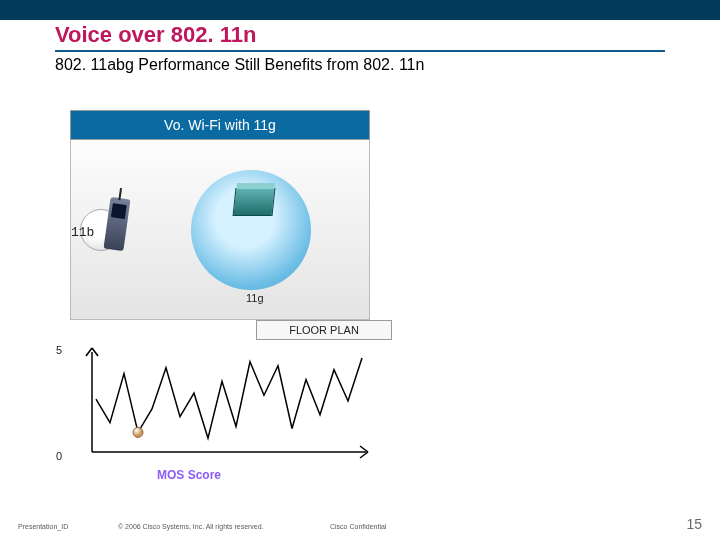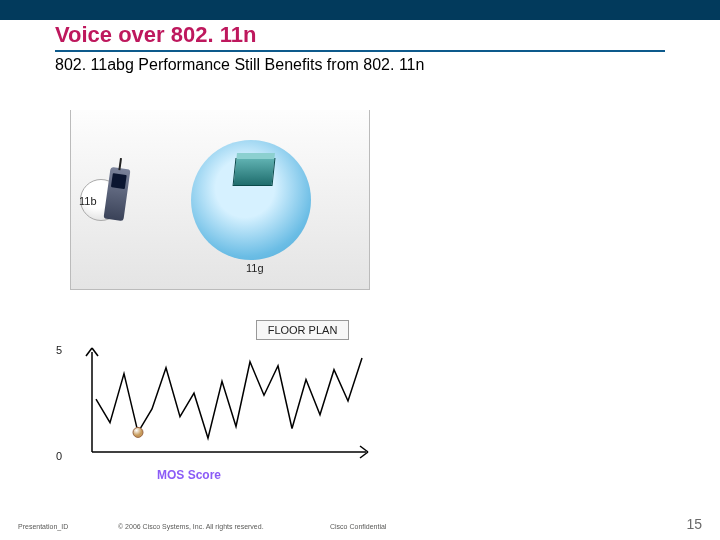--- a/index.html
+++ b/index.html
@@ -10,43 +10,44 @@
 .subtitle{position:absolute;top:56px;left:55px;font-size:16px;font-weight:normal;color:#000;}
 .panel{position:absolute;top:110px;left:70px;width:300px;}
 .panel-header{background:#0a6aa1;color:#fff;font-size:14px;text-align:center;padding:6px 0;border:1px solid #999;}
 .panel-body{height:180px;background:linear-gradient(to bottom,#fdfdfd 0%,#e4e4e4 100%);border:1px solid #bbb;border-top:none;position:relative;}
 .circle-11g{position:absolute;left:120px;top:30px;width:120px;height:120px;border-radius:50%;background:radial-gradient(circle at 45% 40%,#d6f1ff 30%,#6bbde5 70%,#4aa4d2 100%);}
 .ap-label{position:absolute;left:177px;top:36px;font-size:10px;color:#222;margin-top:7px;}
 .ap-box{position:absolute;left:163px;top:48px;width:40px;height:28px;background:linear-gradient(to bottom,#5fb1b1 0%,#1f6d6d 100%);transform:skewX(-6deg);border:1px solid #0a4a4a;}
 .ap-box::before{content:"";position:absolute;top:-6px;left:0;width:100%;height:6px;background:#8cd0d0;transform-origin:bottom;transform:skewX(0deg);}
 .label-11g{position:absolute;left:175px;top:152px;font-size:11px;color:#222;}
 .phone-circle{position:absolute;left:9px;top:69px;width:42px;height:42px;border-radius:50%;background:radial-gradient(circle at 40% 35%,#fff 40%,#cfcfcf 100%);border:1px solid #aaa;}
-.label-11b{position:absolute;left:8px;top:85px;font-size:11px;color:#222;}
+.label-11b{position:absolute;left:0;top:85px;font-size:13px;color:#222;font-family:Liberation Mono, monospace;}
 .phone{position:absolute;left:36px;top:58px;width:20px;height:52px;background:linear-gradient(to bottom,#7a829a 0%,#3a4258 100%);border-radius:3px;transform:rotate(8deg);}
 .phone::before{content:"";position:absolute;top:6px;left:3px;width:14px;height:14px;background:#0a1530;border-radius:1px;}
 .phone::after{content:"";position:absolute;top:-10px;left:8px;width:2px;height:12px;background:#222;}
-.floorplan{position:absolute;top:320px;left:256px;width:93px;background:#f7f7f7;border:1px solid #999;font-size:11px;text-align:center;padding:3px 0;color:#222;}
+.floorplan{position:absolute;top:320px;left:256px;width:136px;background:#f7f7f7;border:1px solid #999;font-size:11px;text-align:center;padding:3px 0;color:#222;}
 .chart{position:absolute;top:344px;left:70px;width:300px;height:116px;}
 .ylabel5{position:absolute;left:56px;top:344px;font-size:11px;color:#222;}
 .ylabel0{position:absolute;left:56px;top:450px;font-size:11px;color:#222;}
 .xlabel{position:absolute;left:157px;top:468px;font-size:12px;color:#8b5cf6;font-weight:bold;}
 .footer-id{position:absolute;bottom:10px;left:18px;font-size:7px;color:#5a5a58;}
 .footer-copy{position:absolute;bottom:10px;left:118px;font-size:7px;color:#5a5a58;}
 .footer-conf{position:absolute;bottom:10px;left:330px;font-size:7px;color:#5a5a58;}
 .pagenum{position:absolute;bottom:8px;right:18px;font-size:14px;color:#6a6a6a;}
 </style>
 </head>
 <body>
 
 <div class="topbar"></div>
 <div class="title">Voice over 802. 11n</div>
 <div class="divider"></div>
 <div class="subtitle">802. 11abg Performance Still Benefits from 802. 11n</div>
 
 <div class="panel">
+  <div class="panel-header">Vo. Wi-Fi with 11g</div>
   <div class="panel-body">
     <div class="circle-11g"></div>
     <div class="ap-label">AP</div>
     <div class="ap-box"></div>
     <div class="label-11g">11g</div>
     <div class="phone-circle"></div>
     <div class="phone"></div>
     <div class="label-11b">11b</div>
   </div>
 </div>

